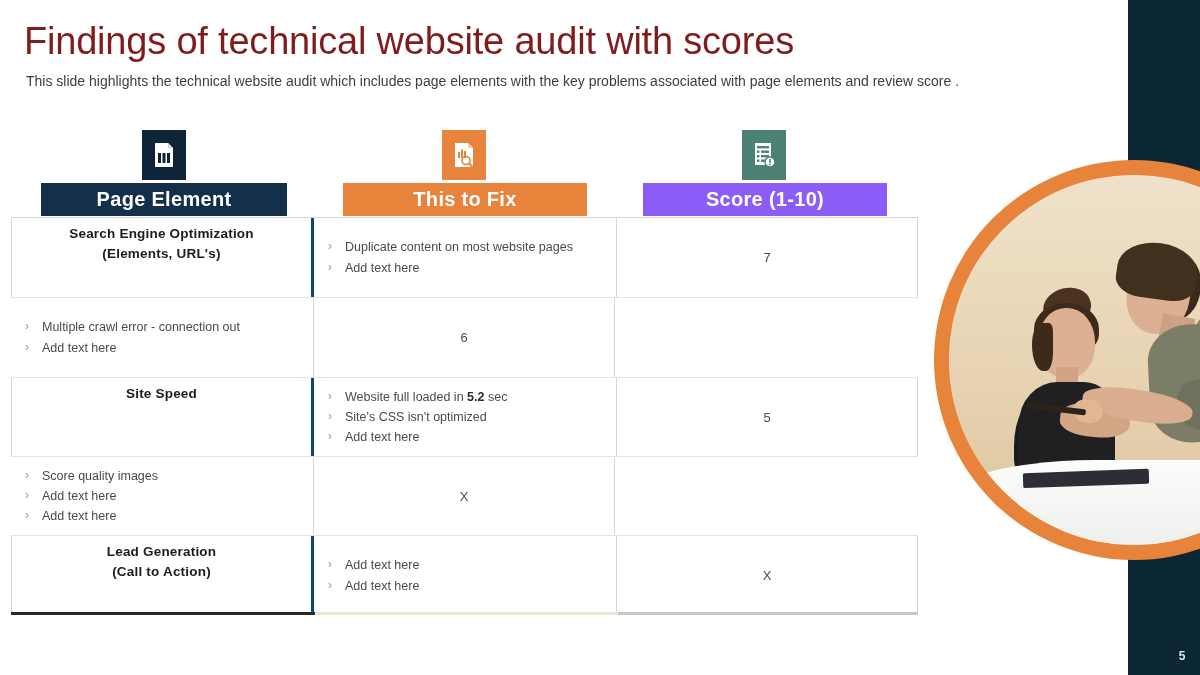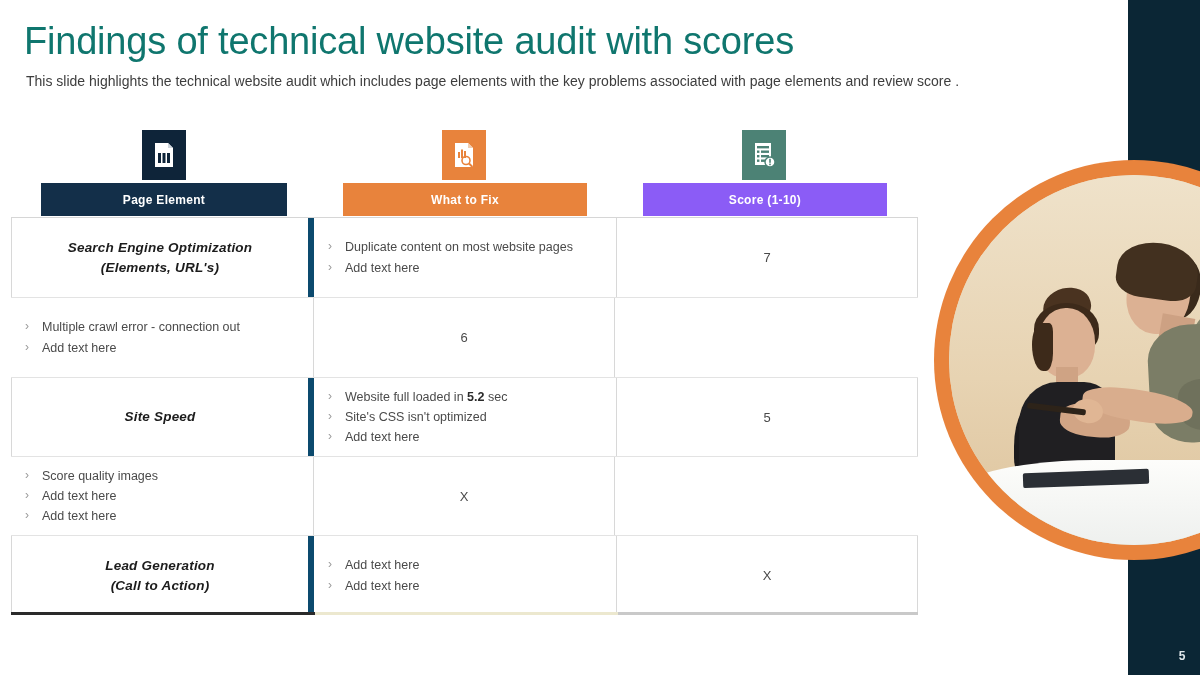--- a/index.html
+++ b/index.html
@@ -268,21 +268,21 @@
     transform: rotate(7deg);
   }
 
   
   .title {
     position: absolute;
     left: 24px;
     top: 20px;
     font-size: 38px;
     font-weight: normal;
-    color: #0f766e;
+    color: #7f1d1d;
     letter-spacing: -0.2px;
     white-space: nowrap;
   }
 
   .subtitle {
     position: absolute;
     left: 26px;
     top: 73px;
     font-size: 14px;
     color: #3d3d3d;
@@ -306,21 +306,21 @@
 
   
   .head-bar {
     position: absolute;
     top: 183px;
     height: 33px;
     display: flex;
     align-items: center;
     justify-content: center;
     color: #ffffff;
-    font-size: 12px;
+    font-size: 20px;
     font-weight: bold;
     letter-spacing: 0.3px;
   }
   .head-bar.c1 { left: 41px;  width: 246px; background: #132f49; }
   .head-bar.c2 { left: 343px; width: 244px; background: #e8833c; }
   .head-bar.c3 { left: 643px; width: 244px; background: #8b5cf6; }
 
   
   .table {
     position: absolute;
@@ -331,27 +331,26 @@
   }
   .row {
     display: flex;
     border-bottom: 1px solid #e3e3e3;
   }
   .row:last-child { border-bottom: none; }
 
   .cell-el {
     width: 303px;
     border-left: 1px solid #d8d8d8;
-    border-right: 6px solid #0c4a6e;
-    display: flex;
-    align-items: center;
+    border-right: 3px solid #0c4a6e;
+    display: flex;
+    align-items: flex-start;
     justify-content: center;
     text-align: center;
     padding: 6px 10px;
-    font-style: italic;
   }
   .cell-fix {
     width: 303px;
     border-right: 1px solid #d8d8d8;
     display: flex;
     flex-direction: column;
     justify-content: center;
     padding: 6px 0 6px 14px;
   }
   .cell-score {
@@ -501,21 +500,21 @@
       <circle cx="18" cy="21" r="5" fill="#ffffff" stroke="#4c8275" stroke-width="1.4"></circle>
       <rect x="17.2" y="17.8" width="1.6" height="4" fill="#4c8275"></rect>
       <rect x="17.2" y="22.6" width="1.6" height="1.6" fill="#4c8275"></rect>
     </svg>
   </div>
 
   <div class="head-bar c1">
     <span>Page Element</span>
   </div>
   <div class="head-bar c2">
-    <span>What to Fix</span>
+    <span>This to Fix</span>
   </div>
   <div class="head-bar c3">
     <span>Score (1-10)</span>
   </div>
 
   <div class="table">
 
     <div class="row r1">
       <div class="cell-el">
         <div class="el-name">

